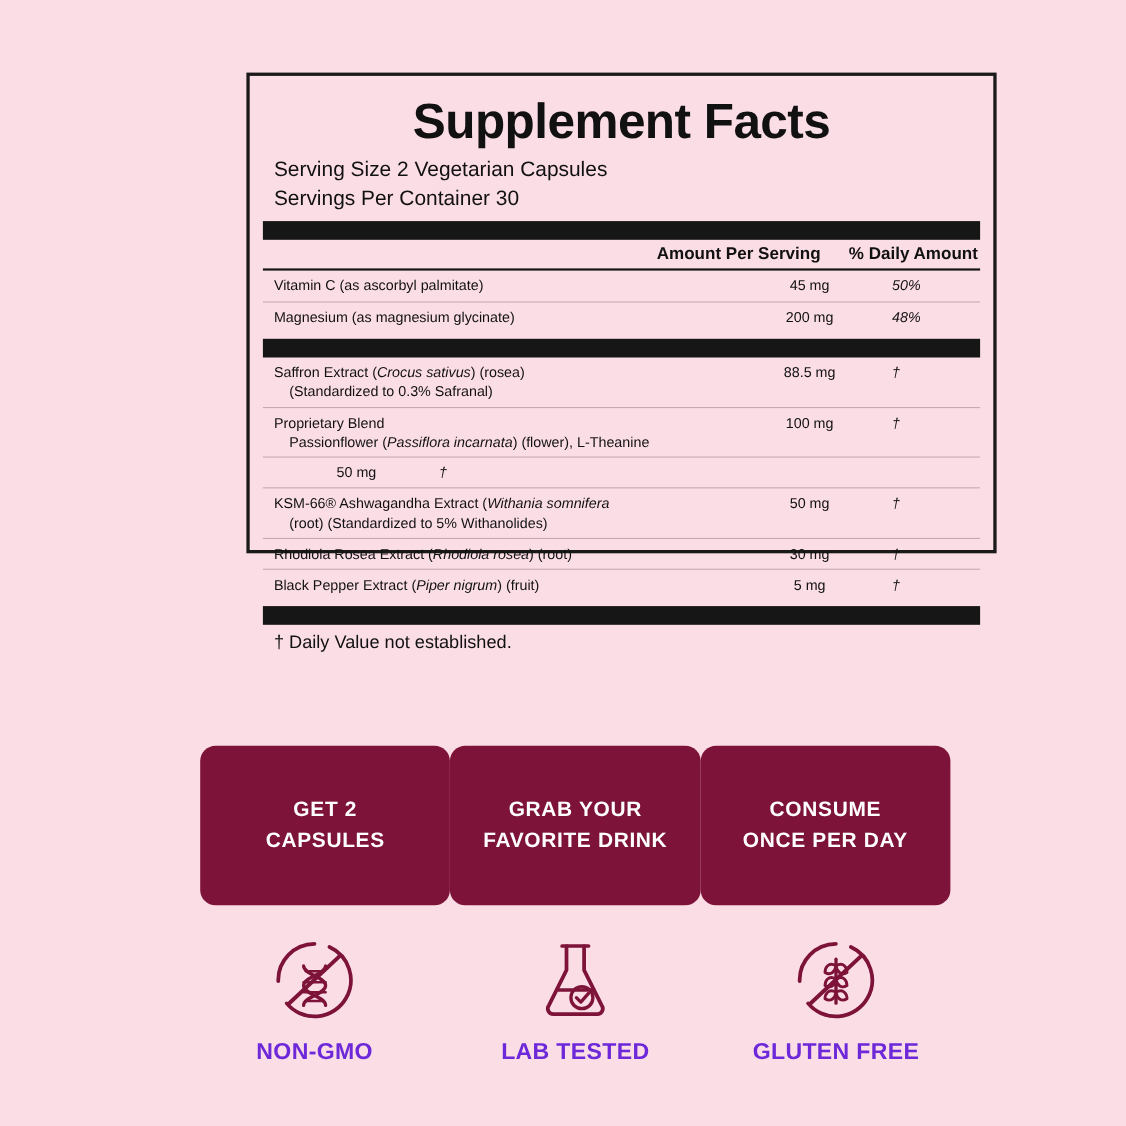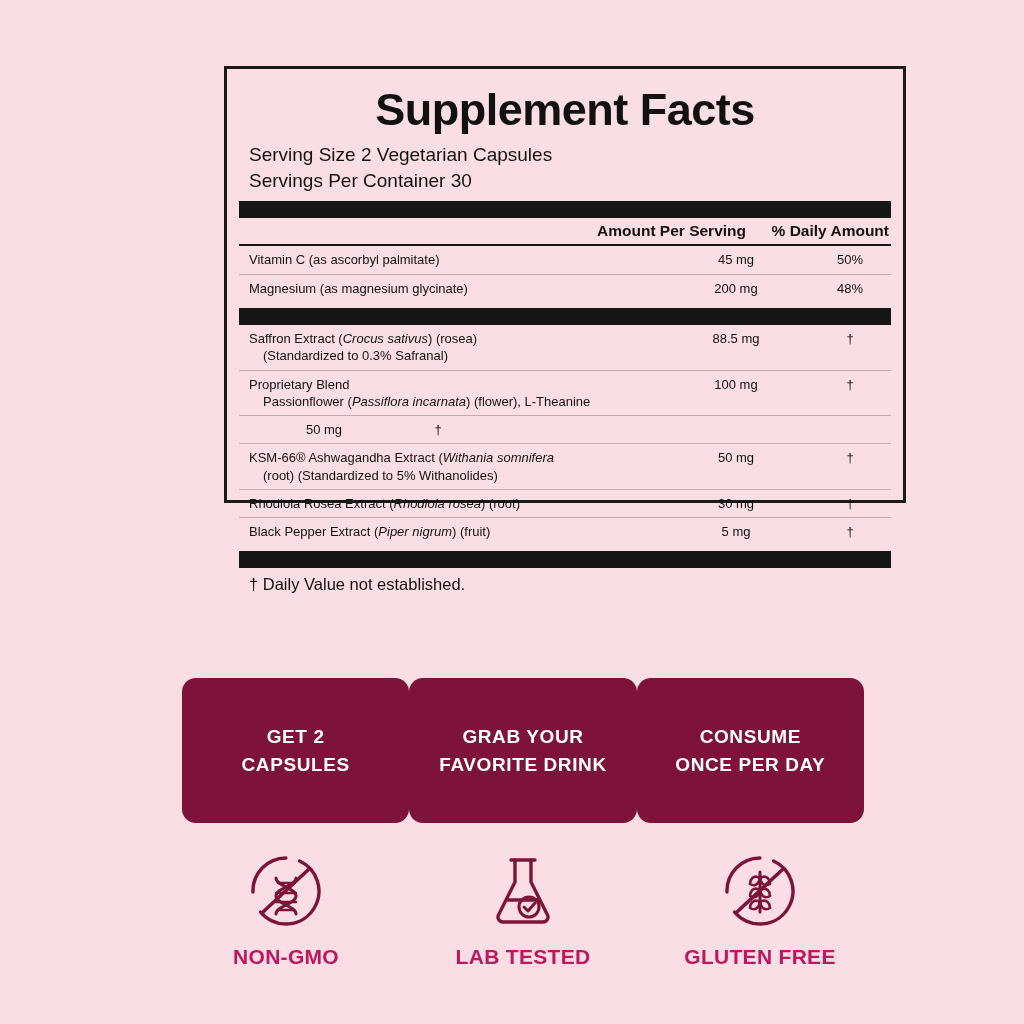--- a/index.html
+++ b/index.html
@@ -88,21 +88,21 @@
   .row {
     display: flex;
     align-items: flex-start;
     font-size: 13px;
     line-height: 1.33;
     padding: 5px 2px 5px 10px;
     color: #111;
   }
   .row .name { flex: 1 1 auto; padding-right: 6px; }
   .row .amount { width: 150px; text-align: center; flex: 0 0 150px; }
-  .row .dv { width: 78px; text-align: center; flex: 0 0 78px; }
+  .row .dv { width: 78px; text-align: left; flex: 0 0 78px; font-style: italic; }
   .row .sub { display: block; padding-left: 14px; }
   .row i { font-style: italic; }
 
   .footnote {
     font-size: 16.5px;
     padding: 7px 0 0 10px;
     color: #111;
   }
 
   
@@ -149,21 +149,21 @@
   .badge .glyph {
     height: 92px;
     display: flex;
     align-items: center;
     justify-content: center;
   }
   .badge .blabel {
     margin-top: 8px;
     font-size: 21px;
     font-weight: bold;
-    color: #be185d;
+    color: #6d28d9;
     letter-spacing: 0.3px;
   }
 </style>
 </head>
 <body>
 
 <div class="page">
 
   <section class="facts-panel">
     <div class="facts-title">Supplement Facts</div>

